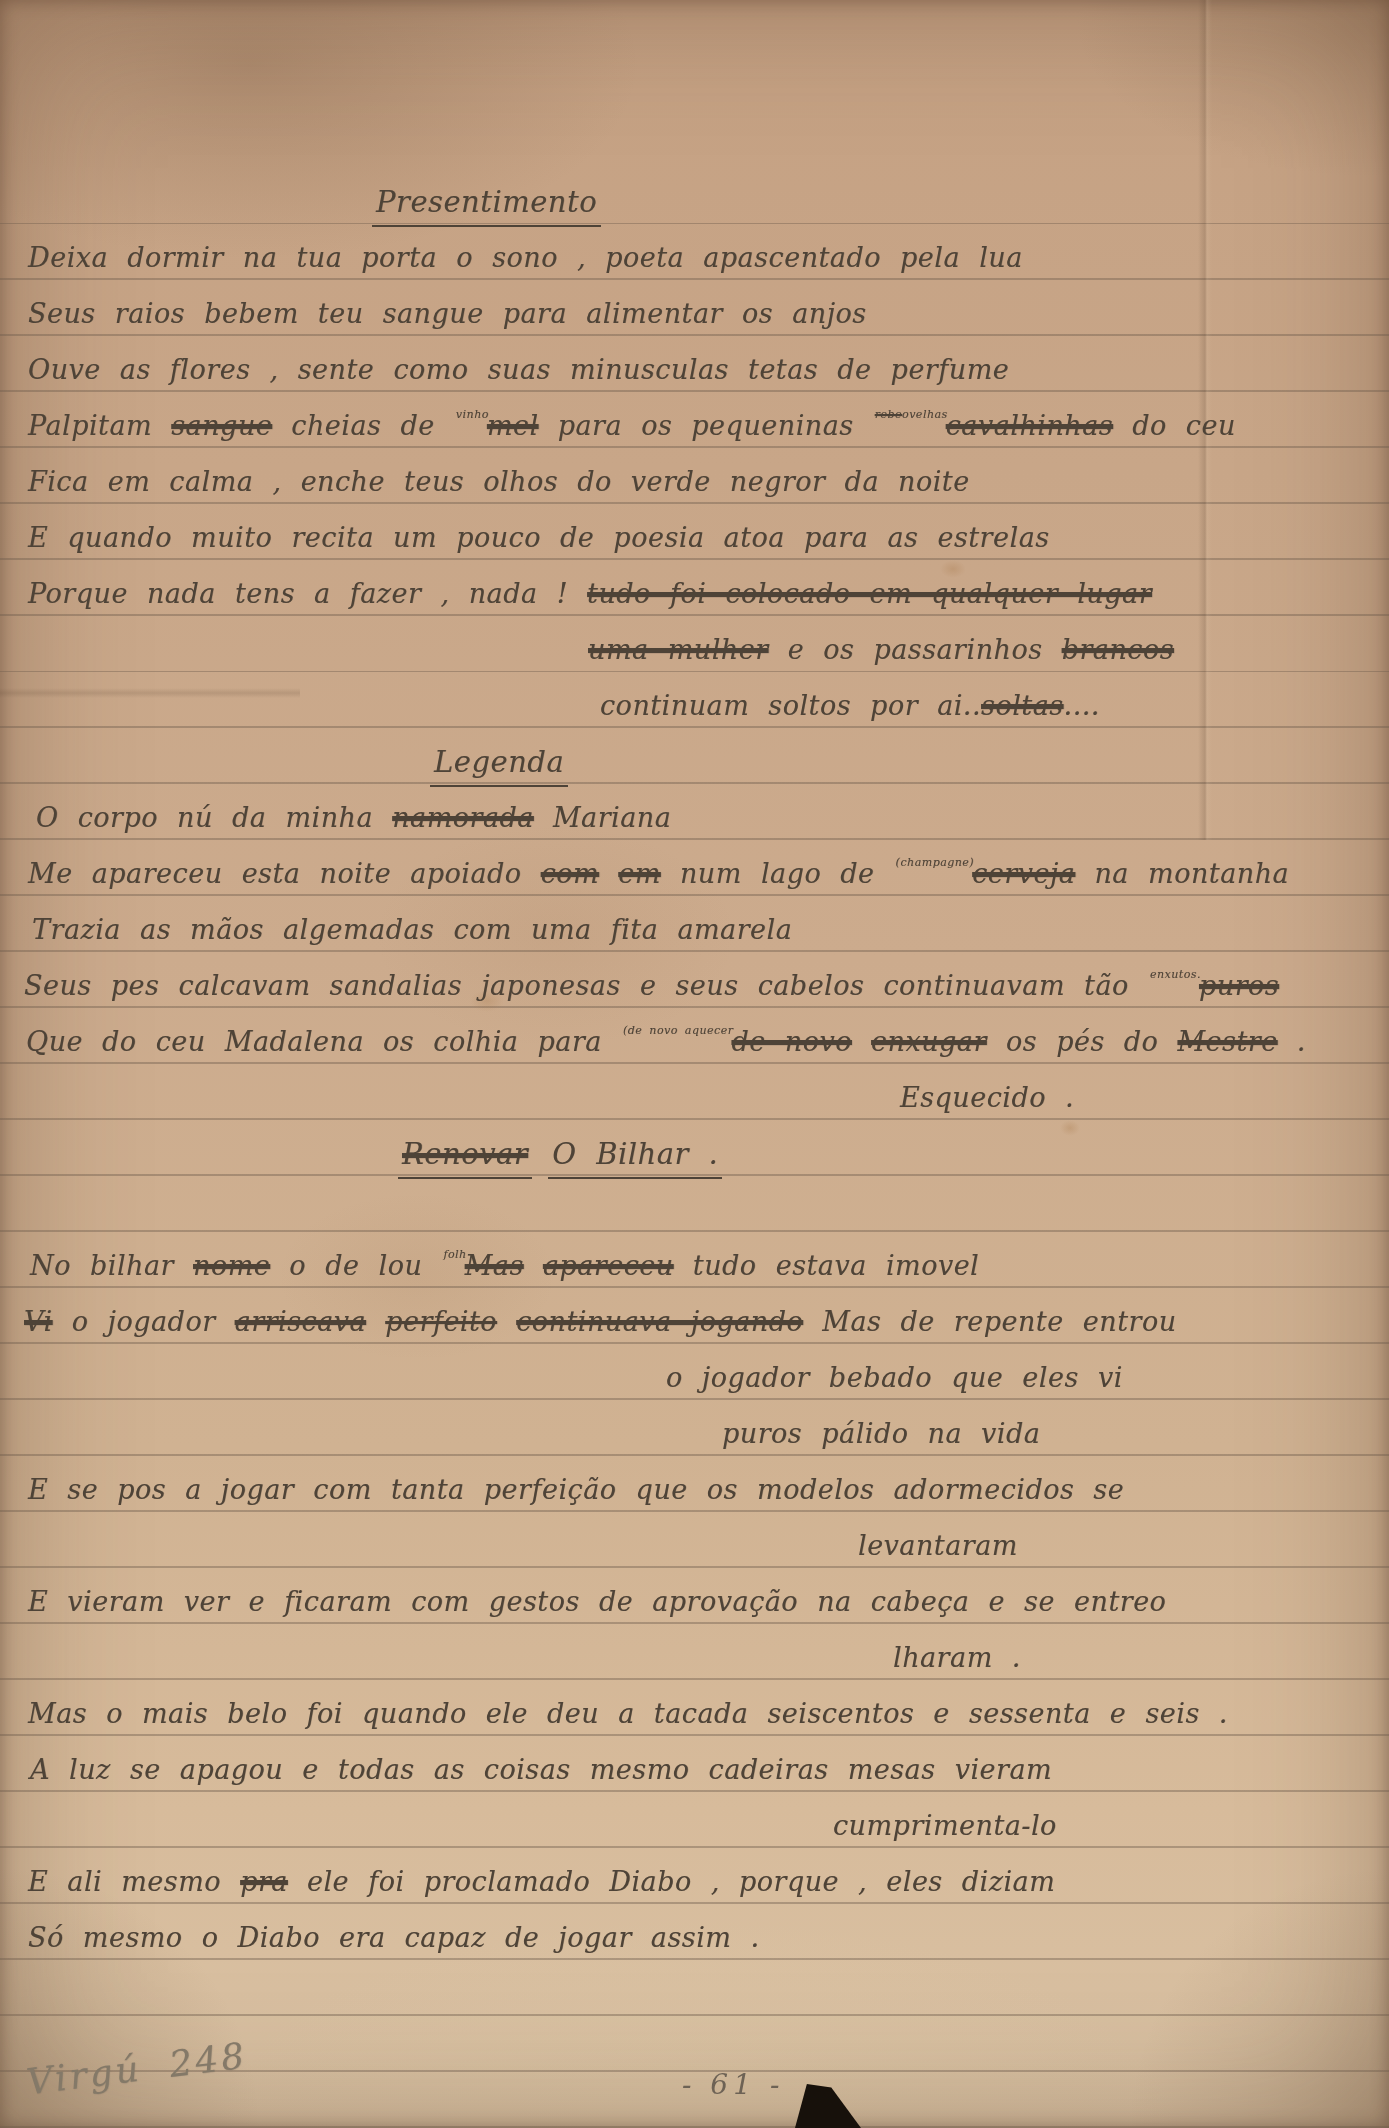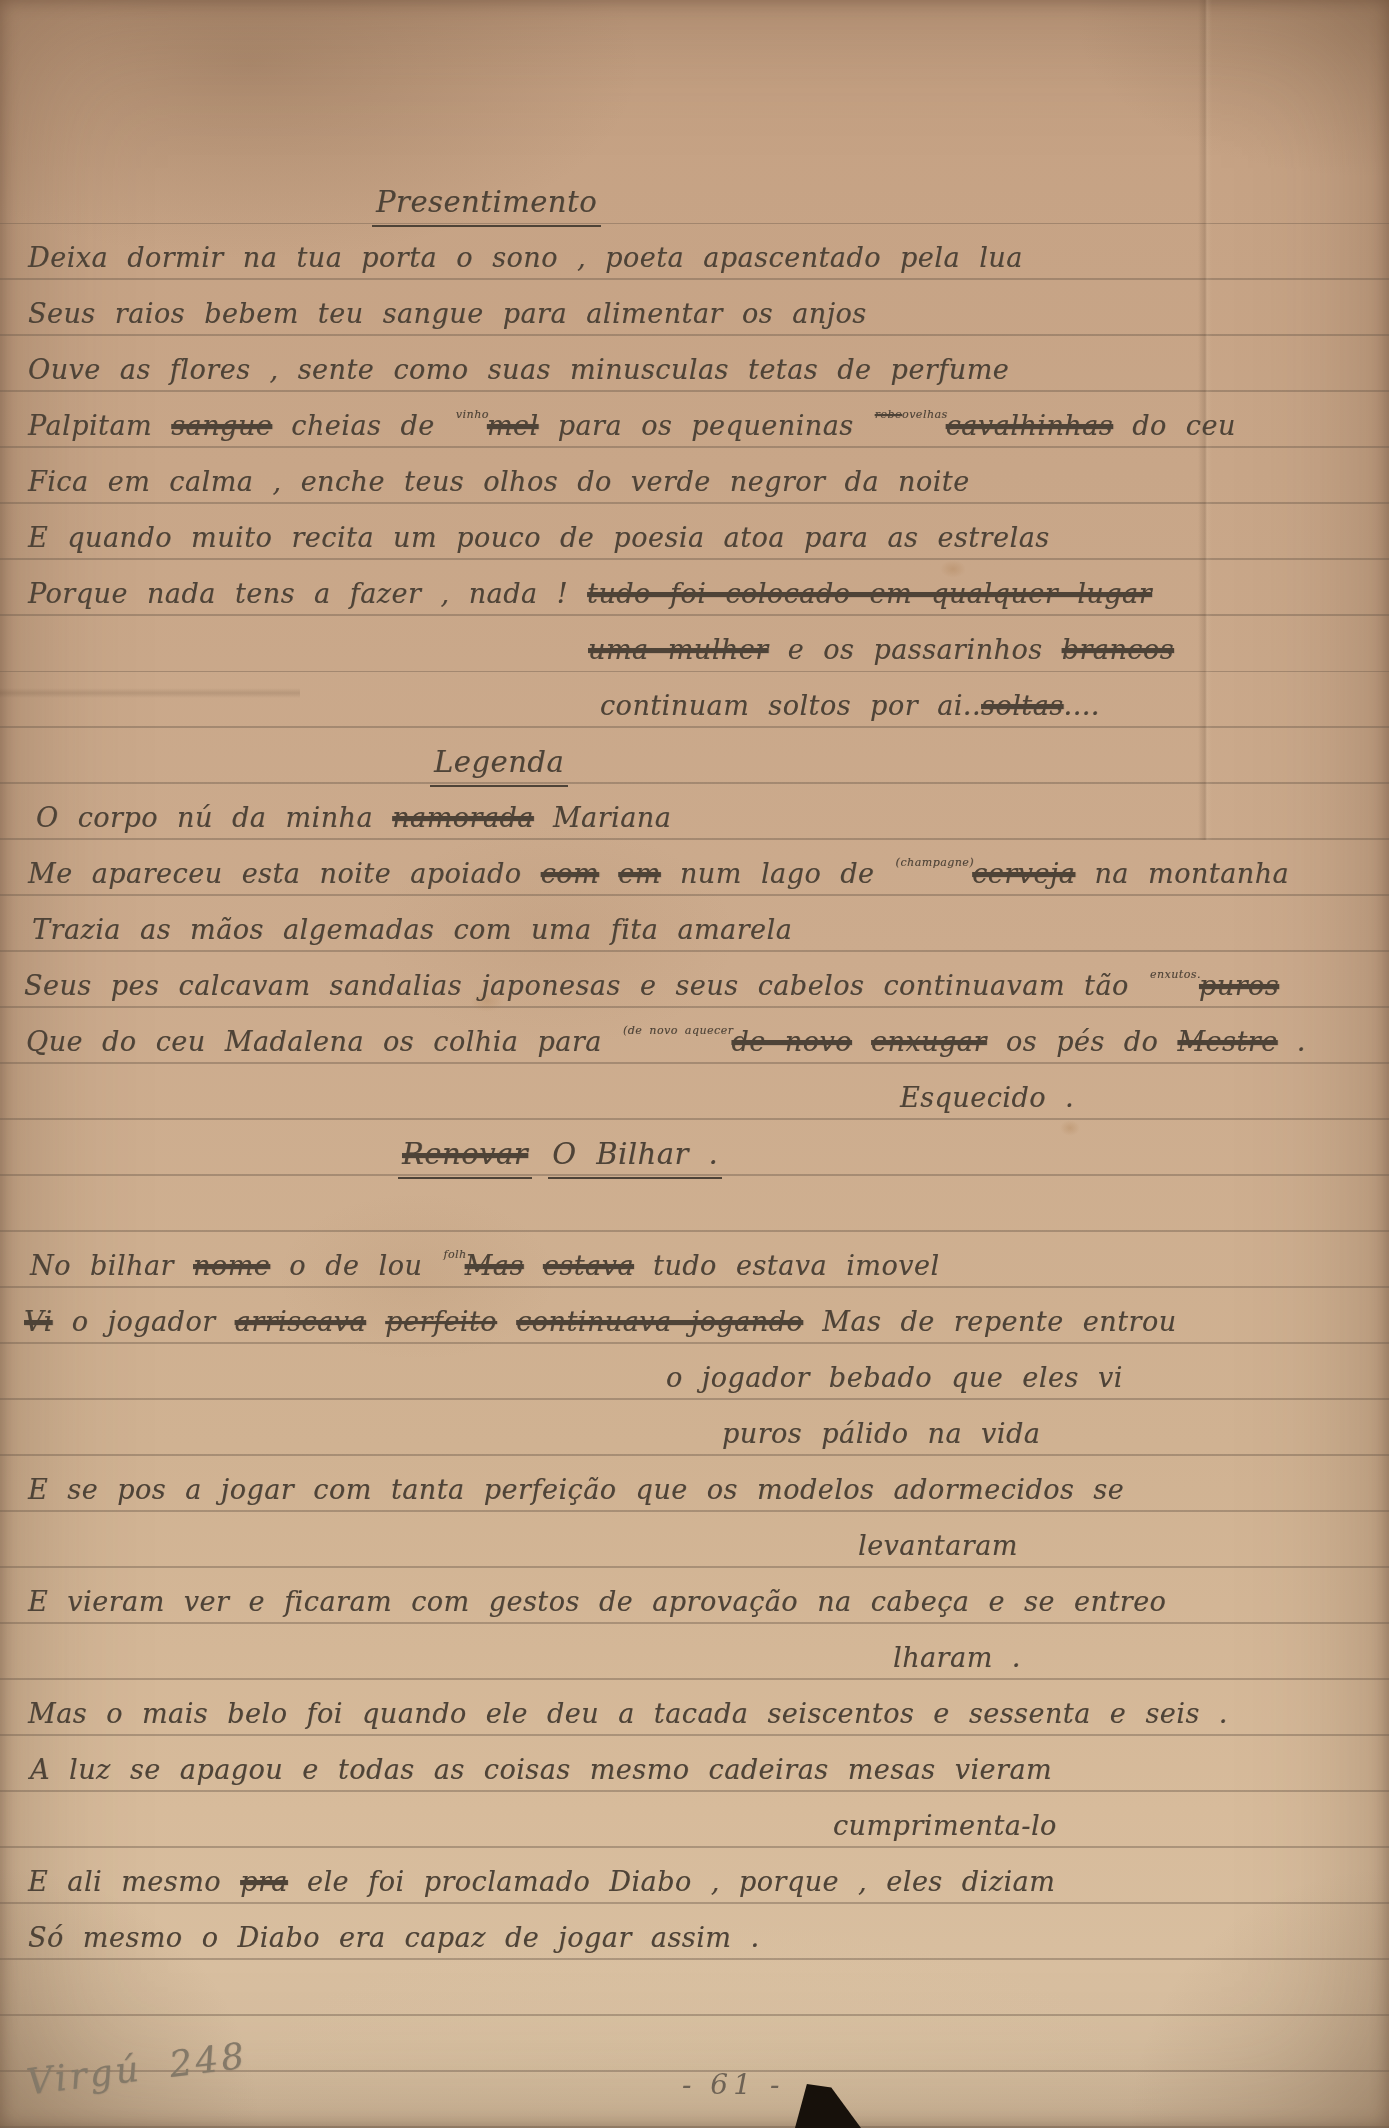--- a/index.html
+++ b/index.html
@@ -97,21 +97,21 @@
     <div class="hand-line" style="top: 624px; left: 588px;"><span class="seg-sc">uma mulher</span><span class="seg-n"> e os passarinhos </span><span class="seg-sc">brancos</span></div>
     <div class="hand-line" style="top: 680px; left: 600px;"><span class="seg-n">continuam soltos por ai..</span><span class="seg-sc">soltas</span><span class="seg-n">....</span></div>
     <div class="hand-line poem-title" style="top: 736px; left: 430px;"><span class="seg-n tseg">Legenda</span></div>
     <div class="hand-line" style="top: 792px; left: 36px;"><span class="seg-n">O corpo nú da minha </span><span class="seg-sc">namorada</span><span class="seg-n"> Mariana</span></div>
     <div class="hand-line" style="top: 848px; left: 28px;"><span class="seg-n">Me apareceu esta noite apoiado </span><span class="seg-sc">com</span><span class="seg-n"> </span><span class="seg-sc">em</span><span class="seg-n"> num lago de </span><span class="seg-sup">(champagne)</span><span class="seg-sc">cerveja</span><span class="seg-n"> na montanha</span></div>
     <div class="hand-line" style="top: 904px; left: 32px;"><span class="seg-n">Trazia as mãos algemadas com uma fita amarela</span></div>
     <div class="hand-line" style="top: 960px; left: 24px; text-align: center;"><span class="seg-n">Seus pes calcavam sandalias japonesas e seus cabelos continuavam tão </span><span class="seg-sup">enxutos.</span><span class="seg-sc">puros</span></div>
     <div class="hand-line" style="top: 1016px; left: 26px;"><span class="seg-n">Que do ceu Madalena os colhia para </span><span class="seg-sup">(de novo aquecer</span><span class="seg-sc">de novo</span><span class="seg-n"> </span><span class="seg-sc">enxugar</span><span class="seg-n"> os pés do </span><span class="seg-sc">Mestre</span><span class="seg-n"> .</span></div>
     <div class="hand-line" style="top: 1072px; left: 900px;"><span class="seg-n">Esquecido .</span></div>
     <div class="hand-line poem-title" style="top: 1128px; left: 398px;"><span class="seg-sc tseg">Renovar</span><span class="seg-n tseg">O Bilhar .</span></div>
-    <div class="hand-line" style="top: 1240px; left: 30px;"><span class="seg-n">No bilhar </span><span class="seg-sc">nome</span><span class="seg-n"> o de lou </span><span class="seg-sup">folh</span><span class="seg-sc">Mas</span><span class="seg-n"> </span><span class="seg-sc">estava</span><span class="seg-n"> tudo estava imovel</span></div>
+    <div class="hand-line" style="top: 1240px; left: 30px;"><span class="seg-n">No bilhar </span><span class="seg-sc">nome</span><span class="seg-n"> o de lou </span><span class="seg-sup">folh</span><span class="seg-sc">Mas</span><span class="seg-n"> </span><span class="seg-sc">apareceu</span><span class="seg-n"> tudo estava imovel</span></div>
     <div class="hand-line" style="top: 1296px; left: 24px;"><span class="seg-sc">Vi</span><span class="seg-n"> o jogador </span><span class="seg-sc">arriscava</span><span class="seg-n"> </span><span class="seg-st">perfeito</span><span class="seg-n"> </span><span class="seg-sc">continuava jogando</span><span class="seg-n"> Mas de repente entrou</span></div>
     <div class="hand-line" style="top: 1352px; left: 666px; text-align: right;"><span class="seg-n">o jogador bebado que eles vi</span></div>
     <div class="hand-line" style="top: 1408px; left: 722px;"><span class="seg-n">puros pálido na vida</span></div>
     <div class="hand-line" style="top: 1464px; left: 28px;"><span class="seg-n">E se pos a jogar com tanta perfeição que os modelos adormecidos se</span></div>
     <div class="hand-line" style="top: 1520px; left: 858px;"><span class="seg-n">levantaram</span></div>
     <div class="hand-line" style="top: 1576px; left: 28px;"><span class="seg-n">E vieram ver e ficaram com gestos de aprovação na cabeça e se entreo</span></div>
     <div class="hand-line" style="top: 1632px; left: 893px;"><span class="seg-n">lharam .</span></div>
     <div class="hand-line" style="top: 1688px; left: 28px;"><span class="seg-n">Mas o mais belo foi quando ele deu a tacada seiscentos e sessenta e seis .</span></div>
     <div class="hand-line" style="top: 1744px; left: 30px;"><span class="seg-n">A luz se apagou e todas as coisas mesmo cadeiras mesas vieram</span></div>
     <div class="hand-line" style="top: 1800px; left: 833px;"><span class="seg-n">cumprimenta-lo</span></div>

